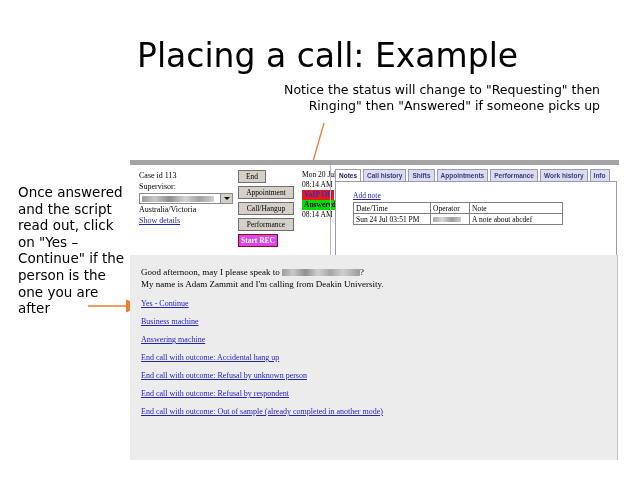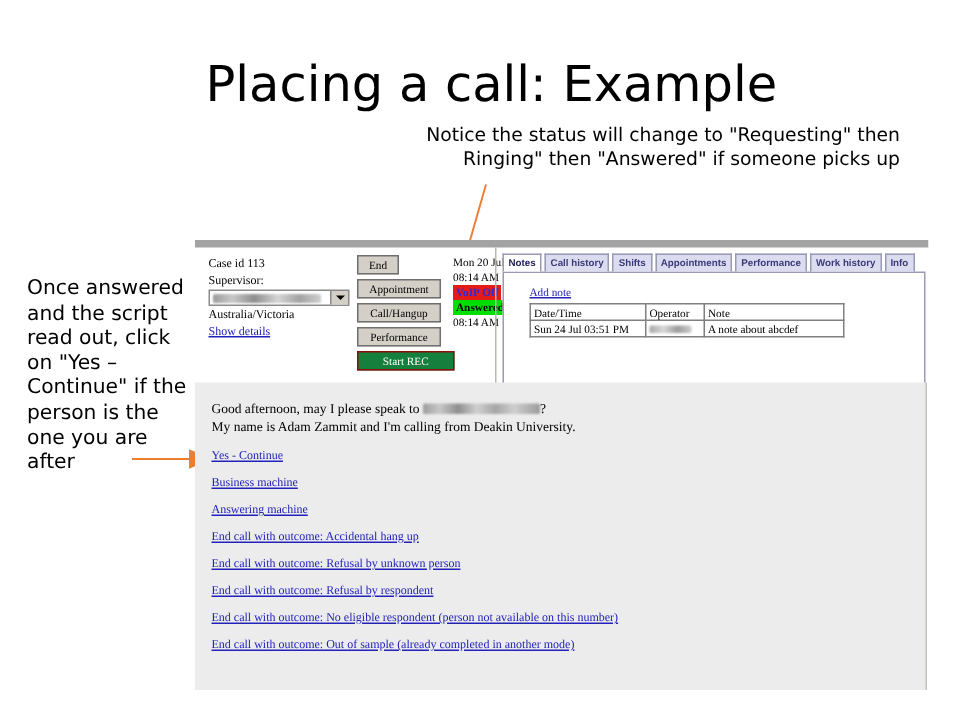--- a/index.html
+++ b/index.html
@@ -162,25 +162,25 @@
     background: #d4d0c8;
     border: 1px solid #6f6f6f;
     padding: 1px 2px;
     margin-bottom: 3px;
     cursor: pointer;
     white-space: nowrap;
   }
   .app-btn.btn-end { width: 28px; }
   .app-btn.btn-wide { width: 56px; }
   .app-btn.btn-rec {
-    width: 65px;
-    background: #15803d;
+    width: 40px;
+    background: #d946ef;
     color: #ffffff;
     border: 1px solid #8a0e0b;
-    font-weight: normal;
+    font-weight: bold;
   }
 
   
   #status-col {
     position: absolute;
     left: 172px;
     top: 5px;
     width: 46px;
     font-size: 7.5px;
     line-height: 10px;
@@ -426,18 +426,17 @@
       <div>My name is Adam Zammit and I'm calling from Deakin University.</div>
     </div>
 
     <div id="script-links">
       <a>Yes - Continue</a>
       <a>Business machine</a>
       <a>Answering machine</a>
       <a>End call with outcome: Accidental hang up</a>
       <a>End call with outcome: Refusal by unknown person</a>
       <a>End call with outcome: Refusal by respondent</a>
-      <a>End call with outcome: No eligible respondent (person not available on this number)</a>
       <a>End call with outcome: Out of sample (already completed in another mode)</a>
     </div>
   </div>
 
 </div>
 
 </body></html>

